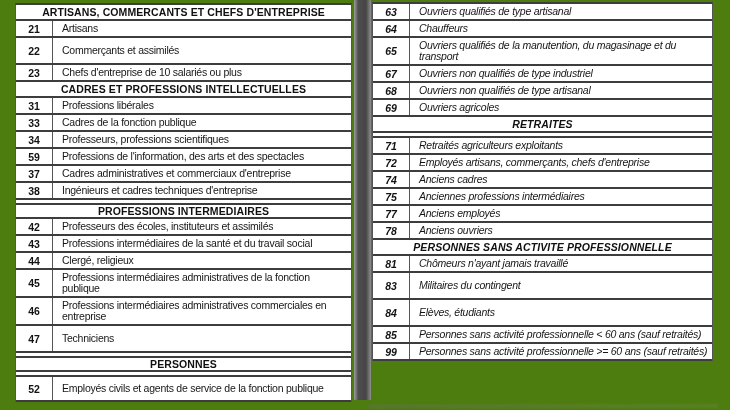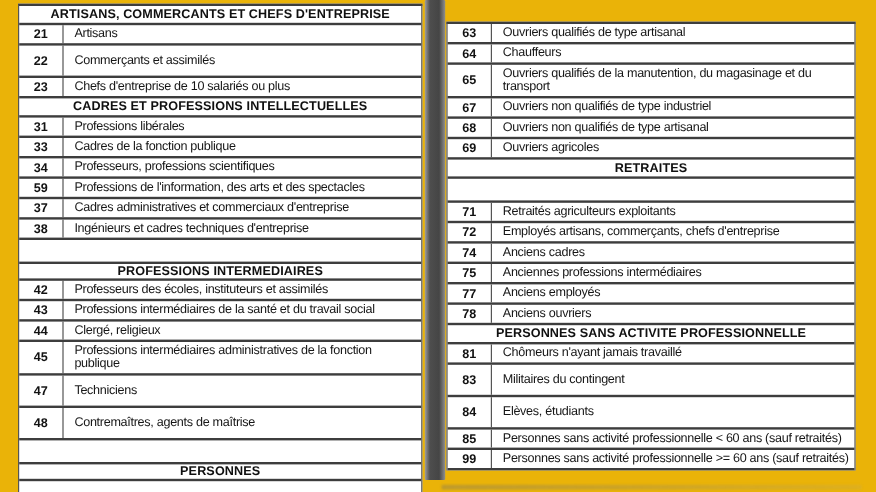--- a/index.html
+++ b/index.html
@@ -3,39 +3,39 @@
 <meta charset="utf-8">
 <style>
   html,body{margin:0;padding:0;}
   body{
     width:730px;height:410px;overflow:hidden;
     background:#ffffff;
     font-family:"Liberation Sans","DejaVu Sans",sans-serif;
     color:var(--ink,#1b1b1b);
     -webkit-font-smoothing:antialiased;
   }
-  .page{position:relative;width:730px;height:410px;background:#eab308;}
+  .page{position:relative;width:730px;height:410px;background:#4d7c0f;}
 
   .csp-table{
     position:absolute;
     border-top:2px solid var(--line,#3d3d3d);
     border-left:1px solid var(--vline,#555);
     border-right:1px solid var(--vline,#555);
     background:#fff;
     box-sizing:border-box;
   }
   #table-left{left:15px;top:3px;width:337px;}
-  #table-right{left:372px;top:18px;width:341px;}
+  #table-right{left:372px;top:2px;width:341px;font-style:italic;}
 
   .row{
     display:flex;
     border-bottom:2px solid var(--line,#3d3d3d);
     box-sizing:border-box;
   }
-  .row.gap-above{margin-top:18px;border-top:2px solid var(--line,#3d3d3d);}
+  .row.gap-above{margin-top:3px;border-top:2px solid var(--line,#3d3d3d);}
   .row.item{min-height:16px;}
   .row.item.tall{min-height:27px;}
   .cell{box-sizing:border-box;}
   .cell.code{
     width:37px;flex:0 0 37px;
     border-right:1.5px solid var(--vline,#555);
     display:flex;align-items:center;justify-content:center;
     font-size:10.5px;font-weight:bold;color:#121212;
     letter-spacing:0;
   }
@@ -125,27 +125,27 @@
         <div class="cell label">Professions intermédiaires de la santé et du travail social</div>
       </div>
       <div class="row item">
         <div class="cell code">44</div>
         <div class="cell label">Clergé, religieux</div>
       </div>
       <div class="row item wrap">
         <div class="cell code">45</div>
         <div class="cell label">Professions intermédiaires administratives de la fonction publique</div>
       </div>
+      <div class="row item wrap">
+        <div class="cell code">46</div>
+        <div class="cell label">Professions intermédiaires administratives commerciales en entreprise</div>
+      </div>
       <div class="row item tall">
         <div class="cell code">47</div>
         <div class="cell label">Techniciens</div>
-      </div>
-      <div class="row item tall">
-        <div class="cell code">48</div>
-        <div class="cell label">Contremaîtres, agents de maîtrise</div>
       </div>
       <div class="row section gap-above">
         <span>PERSONNES</span>
       </div>
       <div class="row item tall gap-above">
         <div class="cell code">52</div>
         <div class="cell label">Employés civils et agents de service de la fonction publique</div>
       </div>
     </div>
   <div class="divider-bar"></div>

